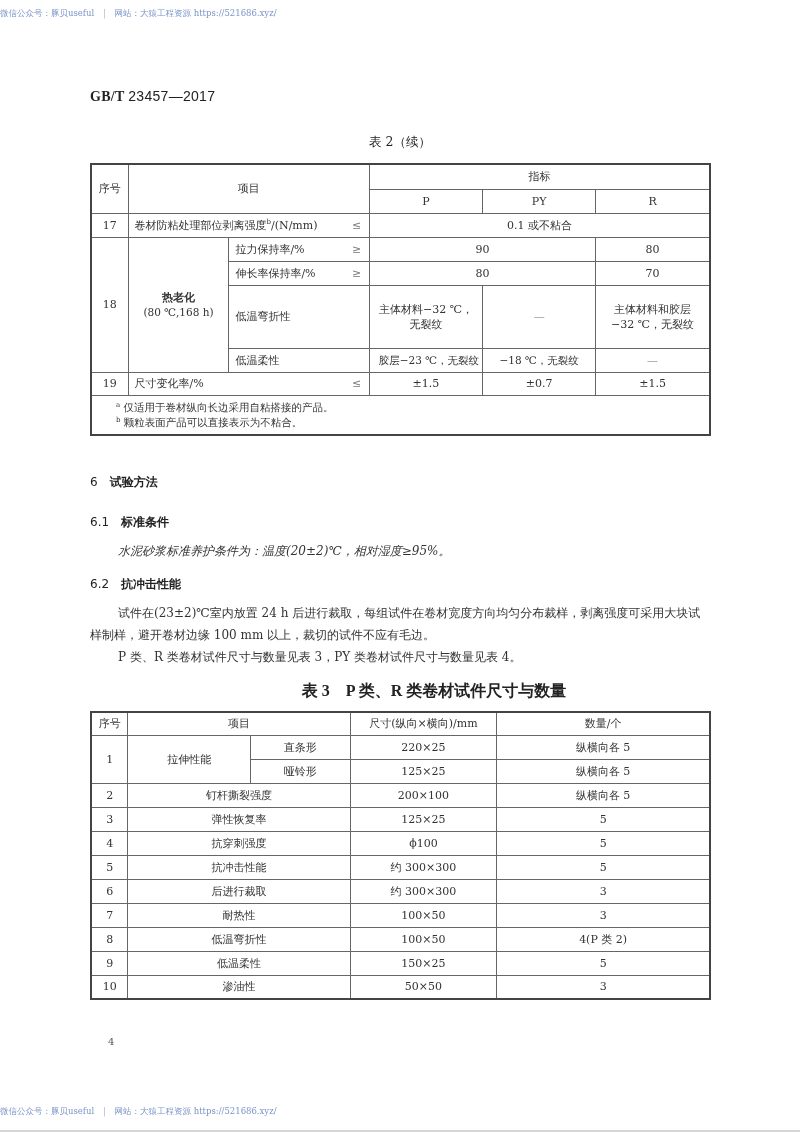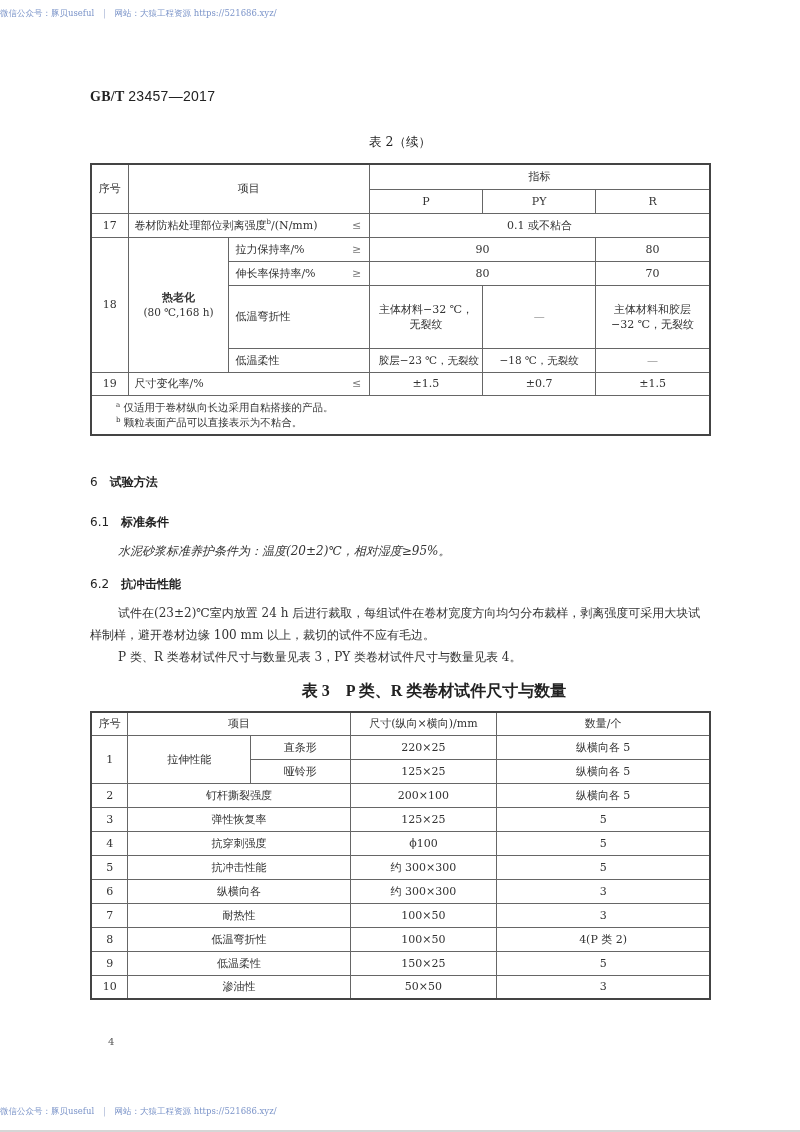--- a/index.html
+++ b/index.html
@@ -183,21 +183,21 @@
     <td>5</td>
   </tr>
   <tr style="height:24px">
     <td>5</td>
     <td colspan="2">抗冲击性能</td>
     <td>约 300×300</td>
     <td>5</td>
   </tr>
   <tr style="height:24px">
     <td>6</td>
-    <td colspan="2">纵横向各</td>
+    <td colspan="2">后进行裁取</td>
     <td>约 300×300</td>
     <td>3</td>
   </tr>
   <tr style="height:24px">
     <td>7</td>
     <td colspan="2">耐热性</td>
     <td>100×50</td>
     <td>3</td>
   </tr>
   <tr style="height:24px">

